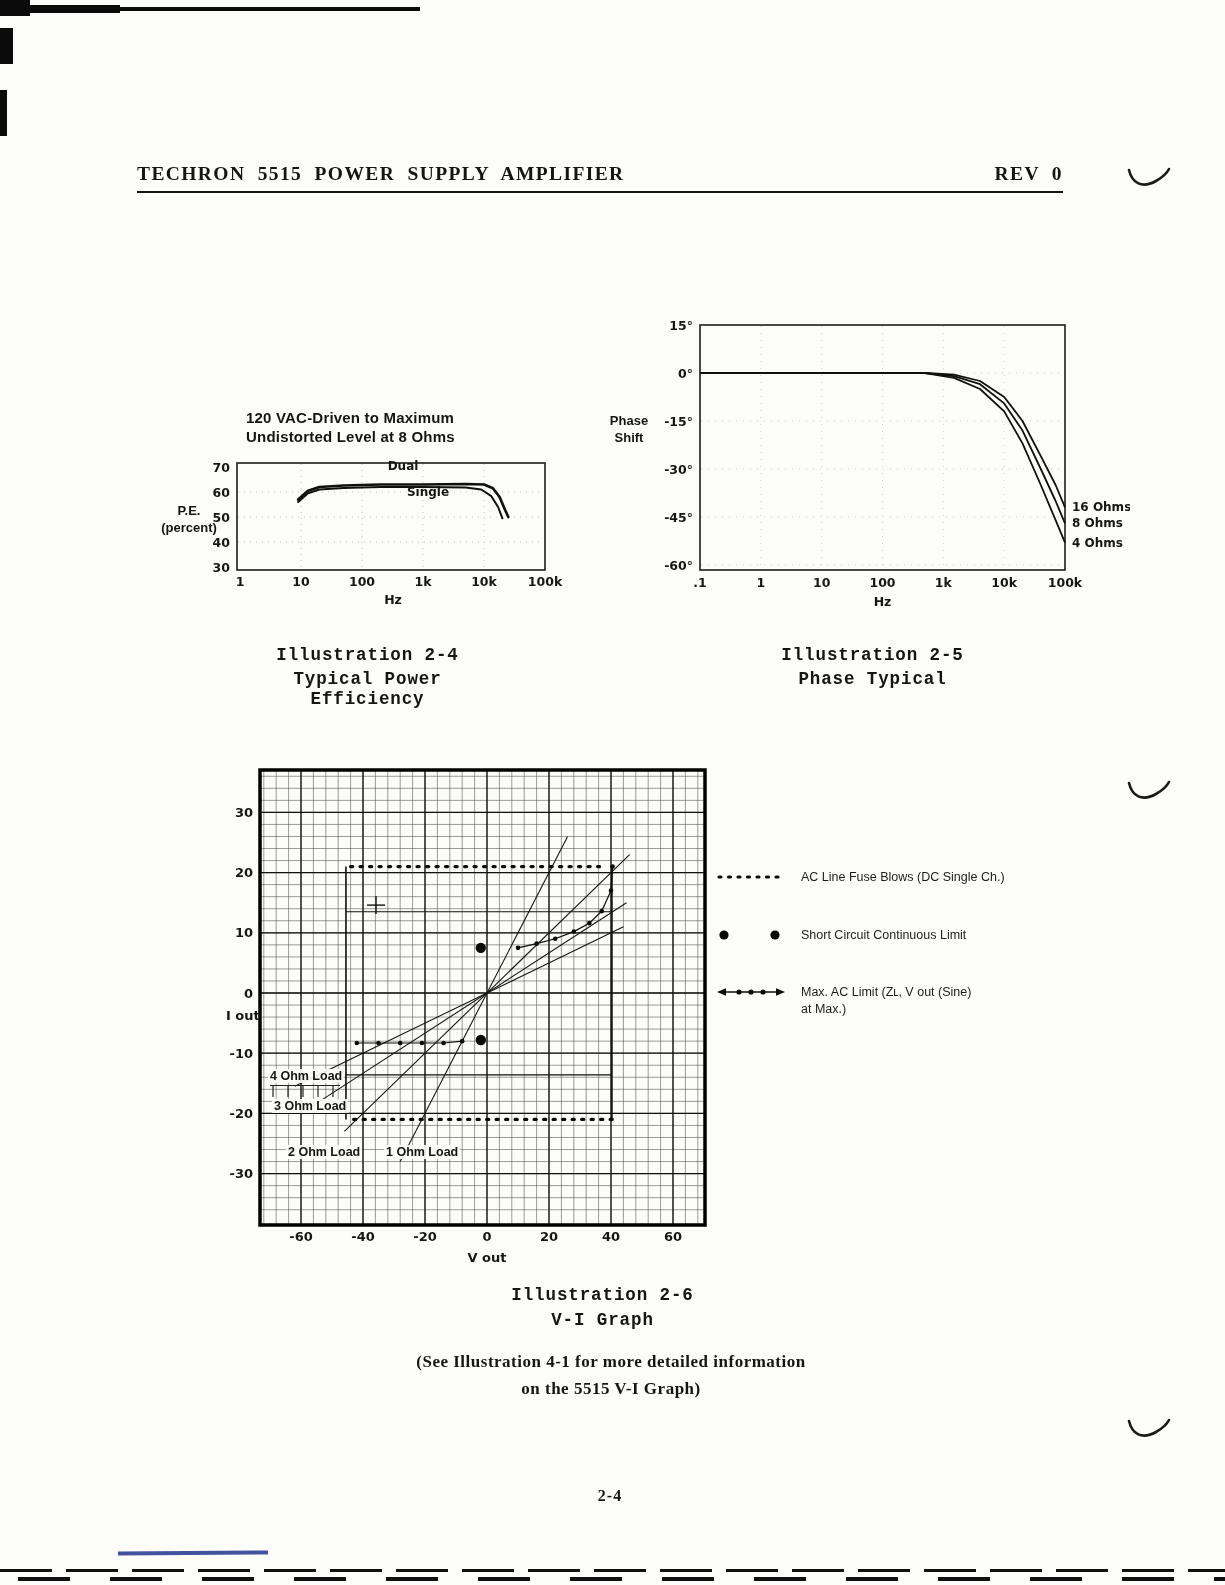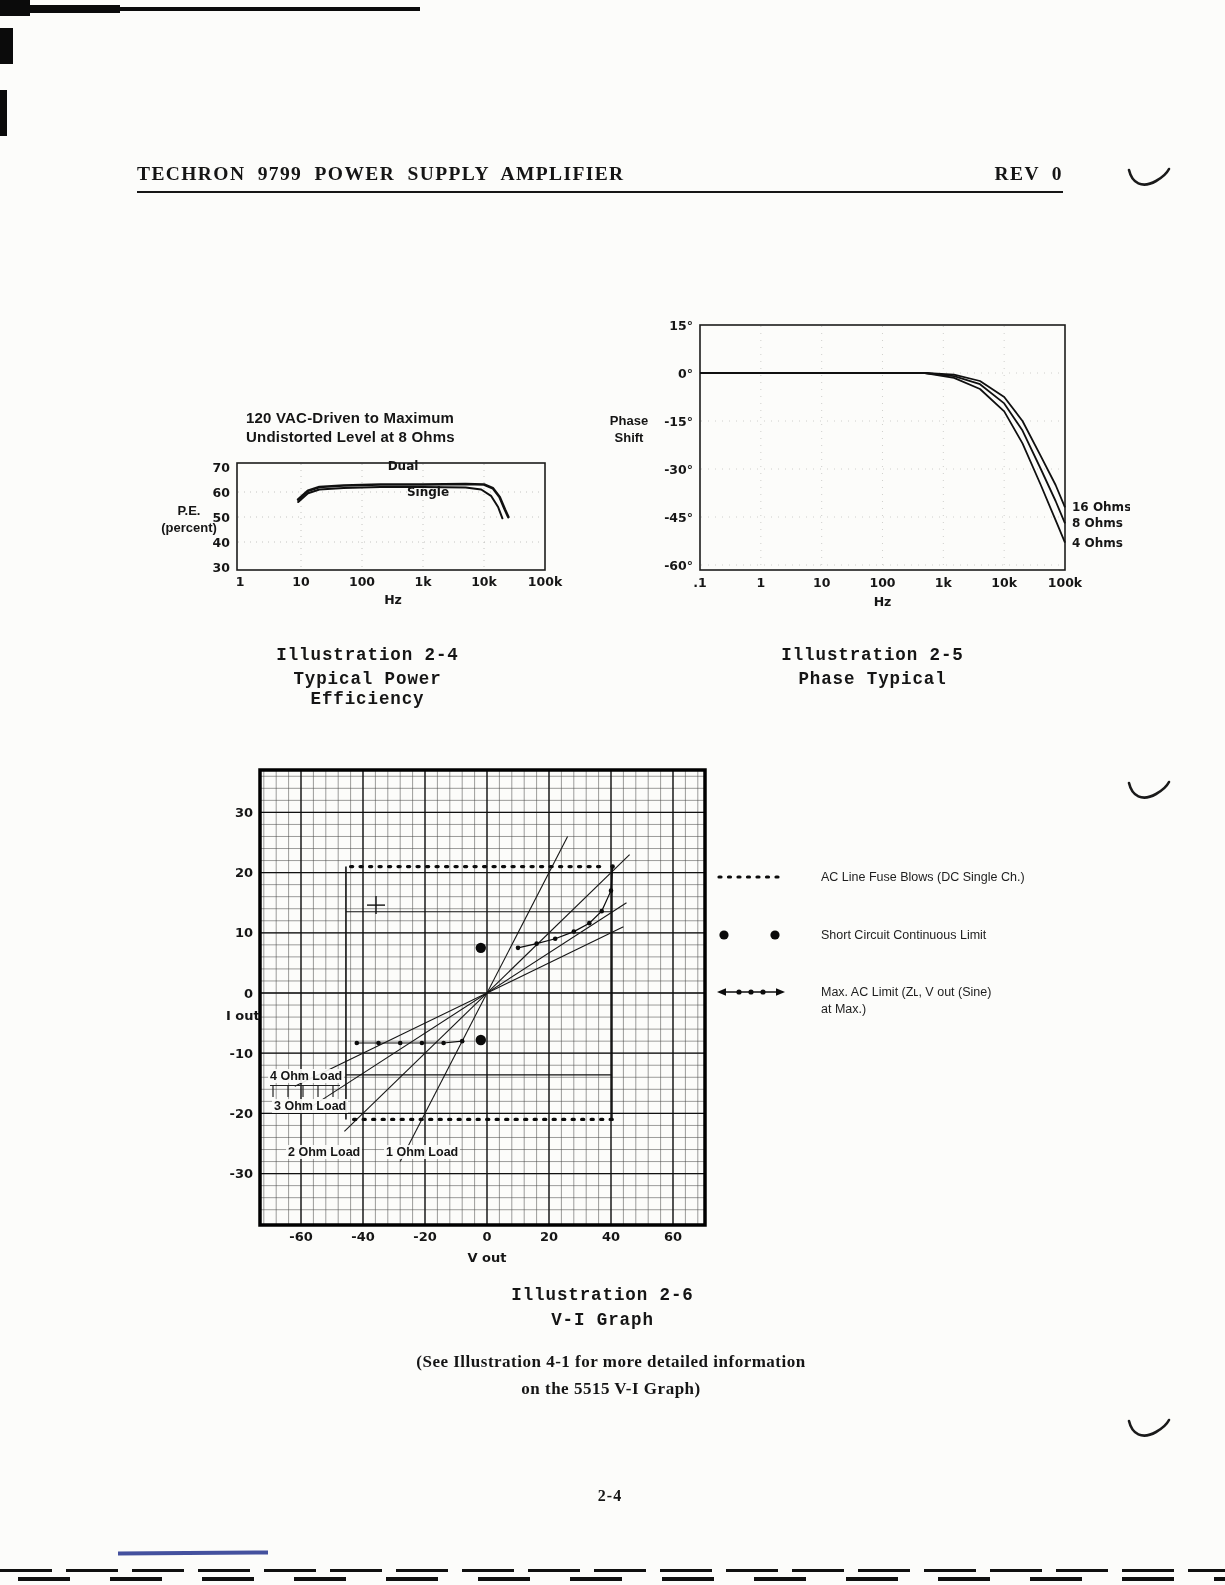--- a/index.html
+++ b/index.html
@@ -14,40 +14,40 @@
   .chart-title{font-weight:bold;font-size:15px;line-height:19px;letter-spacing:.2px;}
   .axis-label{font-weight:bold;font-size:13px;line-height:17px;text-align:center;}
   .cap{text-align:center;font-weight:bold;font-size:17.5px;letter-spacing:.9px;
        font-family:Liberation Mono, monospace;}
   .note{font-family:"Liberation Serif","DejaVu Serif",serif;font-size:17px;font-weight:600;
         letter-spacing:.5px;text-align:center;}
   .pageno{font-family:"Liberation Serif","DejaVu Serif",serif;font-size:16px;font-weight:bold;
         text-align:center;letter-spacing:1px;}
   .legend-row{display:flex;align-items:flex-start;gap:14px;width:330px;}
   .lg-mk{flex:0 0 72px;margin-top:1px;}
-  .lg-tx{font-size:12.5px;line-height:17px;color:#1d1d1d;margin-left:20px;}
+  .lg-tx{font-size:12.5px;line-height:17px;color:#1d1d1d;}
   .load-label{font-weight:bold;font-size:12.5px;background:rgba(252,252,250,.9);padding:0 2px;white-space:nowrap;}
   .dash1{background:repeating-linear-gradient(90deg,#101010 0 52px,transparent 52px 66px);}
   .dash2{background:repeating-linear-gradient(90deg,transparent 0 18px,#101010 18px 70px,transparent 70px 92px);}
   .ink{background:#44519e;transform:rotate(-0.4deg);}
   .blk{background:#0b0b0b;}
 </style>
 </head>
 <body>
 
 <div class="page">
 
   <div class="abs blk" style="left:0;top:0;width:30px;height:16px"></div>
   <div class="abs blk" style="left:28px;top:5px;width:92px;height:8px"></div>
   <div class="abs blk" style="left:118px;top:7px;width:302px;height:4px"></div>
   <div class="abs blk" style="left:0;top:28px;width:13px;height:36px"></div>
   <div class="abs blk" style="left:0;top:90px;width:7px;height:46px"></div>
 
   <div class="abs hdr serif">
-    <span>TECHRON 9799 POWER SUPPLY AMPLIFIER</span>
+    <span>TECHRON 5515 POWER SUPPLY AMPLIFIER</span>
     <span>REV 0</span>
   </div>
 
   <svg class="abs" style="left:1126px;top:166px" width="46" height="28" viewBox="0 0 46 28">
     <path d="M3 4 C6 17 16 23 30 15 C37 11 41 7 43 3" fill="none" stroke="#1a1a1a" stroke-width="2.6" stroke-linecap="round"></path>
   </svg>
   <svg class="abs" style="left:1126px;top:779px" width="46" height="28" viewBox="0 0 46 28">
     <path d="M3 4 C6 17 16 23 30 15 C37 11 41 7 43 3" fill="none" stroke="#1a1a1a" stroke-width="2.6" stroke-linecap="round"></path>
   </svg>
   <svg class="abs" style="left:1126px;top:1417px" width="46" height="28" viewBox="0 0 46 28">

